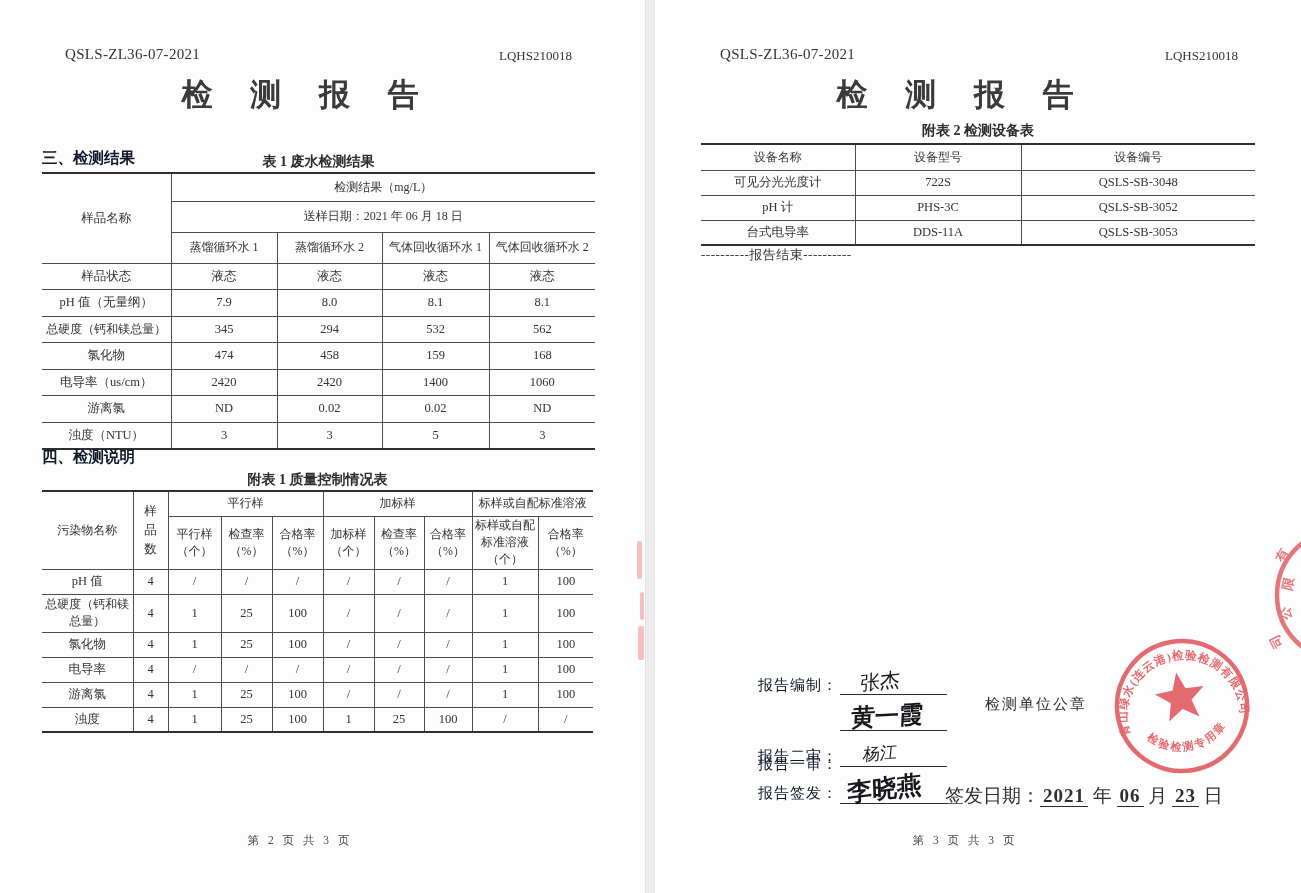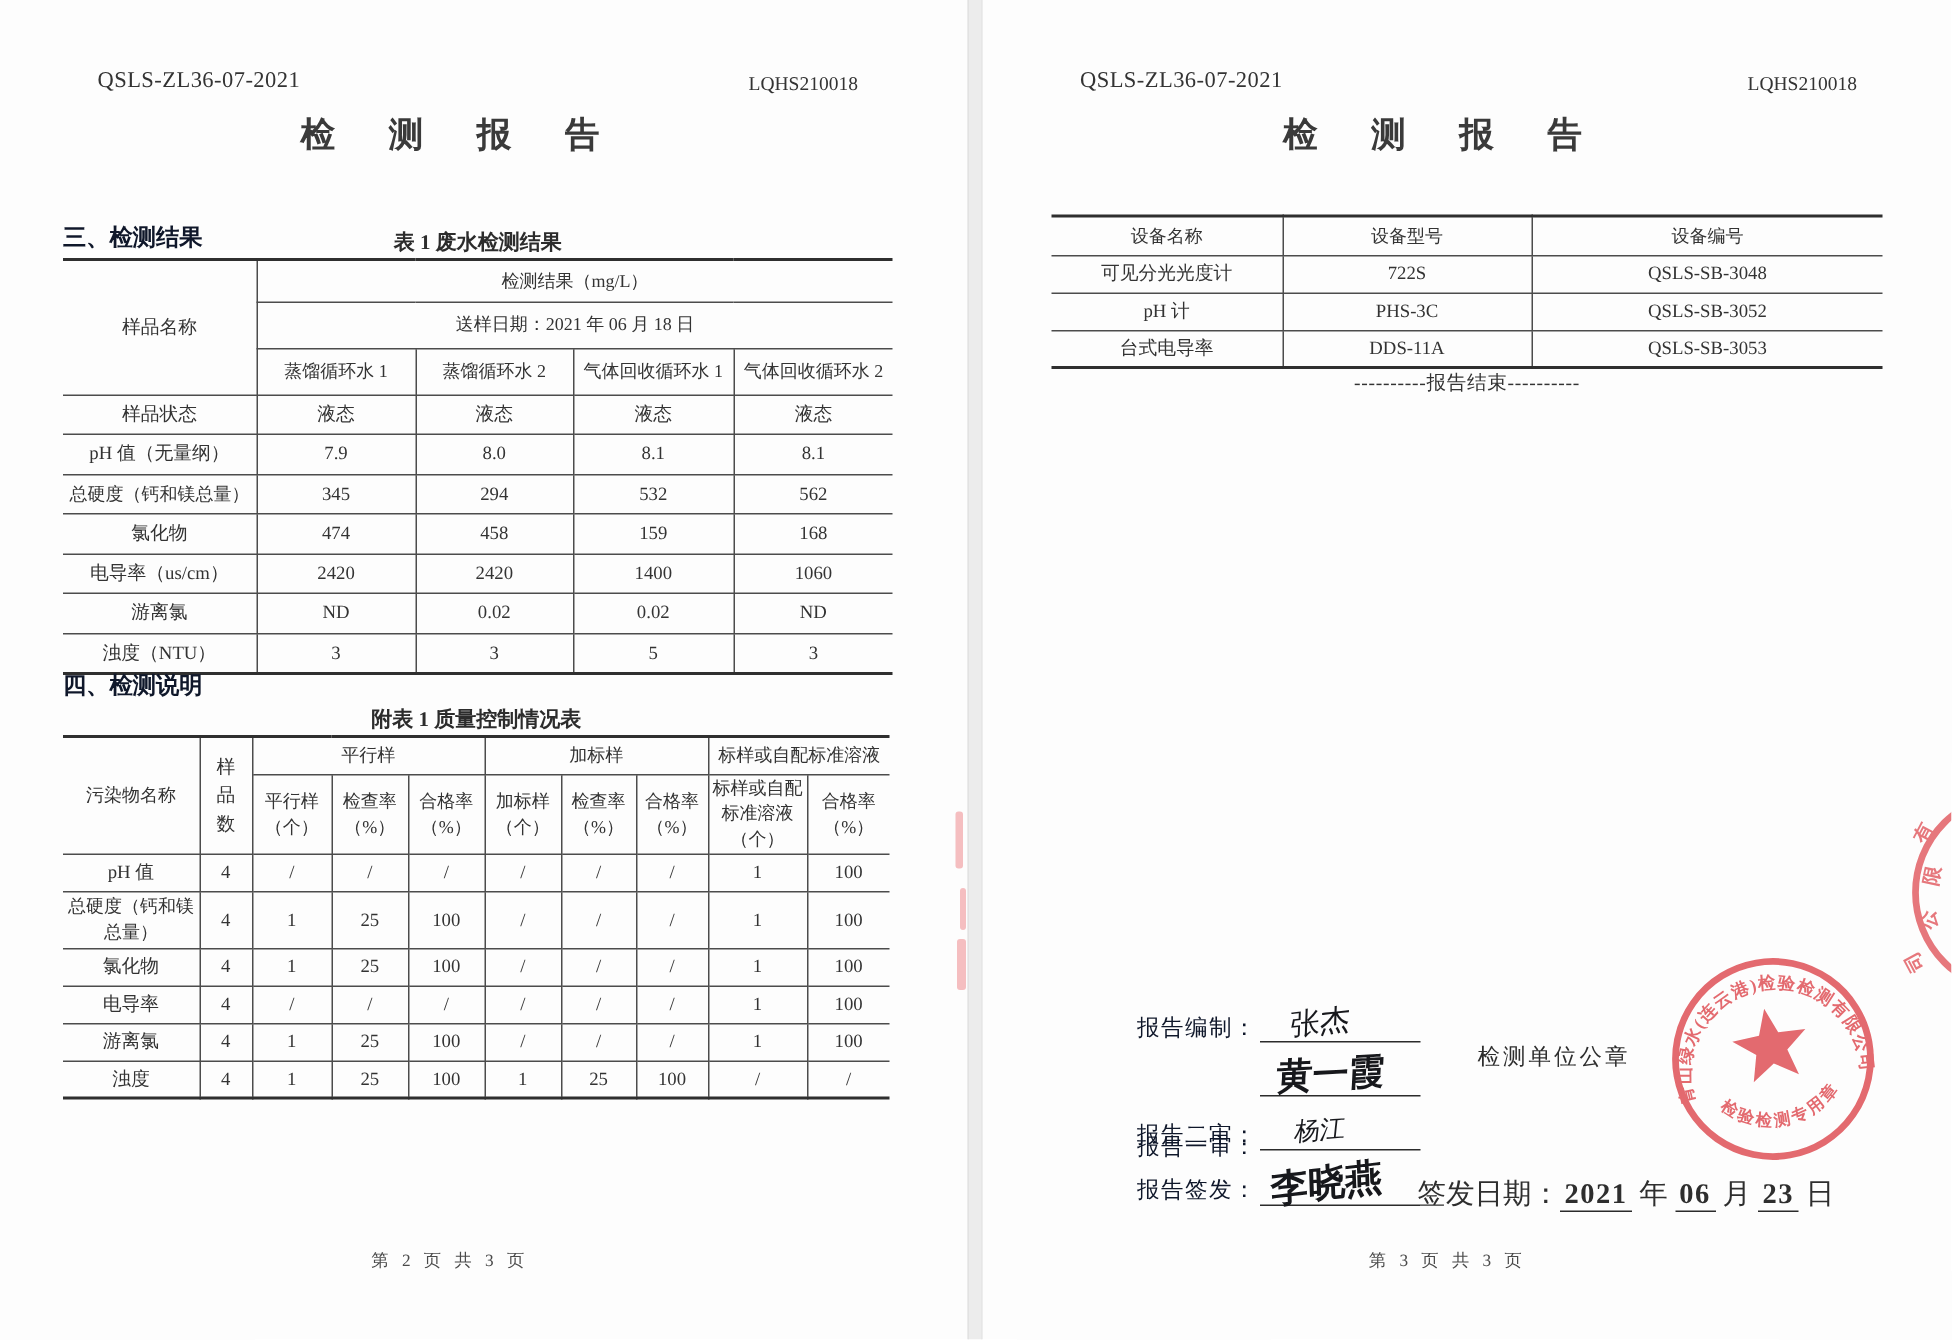--- a/index.html
+++ b/index.html
@@ -10,21 +10,21 @@
   .divider { position:absolute; left:645px; top:0; width:10px; height:893px;
     background:#ececec; border-left:1px solid #e2e2e2; border-right:1px solid #e6e6e6; }
 
   .page { position:absolute; top:0; height:893px; background:transparent; }
   .page-left { left:0; width:645px; }
   .page-right { left:655px; width:646px; }
 
   .doc-code { position:absolute; font-size:15px; letter-spacing:.3px; color:#333; }
   .report-no { position:absolute; font-size:13px; color:#333; }
   .page-title { position:absolute; top:74px; left:0; width:600px; text-align:center;
-    font-size:23px; font-weight:bold; letter-spacing:15px; text-indent:15px; color:#3a3a3a; }
+    font-size:31px; font-weight:bold; letter-spacing:15px; text-indent:15px; color:#3a3a3a; }
 
   .sec-heading { position:absolute; font-size:15.5px; font-weight:bold; color:#0f172a; }
   .tbl-caption { position:absolute; text-align:center; font-size:14px; font-weight:bold; color:#2c2c2c; }
 
   table { border-collapse:collapse; table-layout:fixed; text-align:center;
     border-top:2.5px solid #2f2f2f; border-bottom:2.5px solid #2f2f2f; position:absolute; }
   td { border:1px solid #4c4c4c; padding:0 1px; vertical-align:middle; font-size:12.5px; color:#333; }
   td:first-child { border-left:none; }
   td:last-child { border-right:none; }
   .th { font-size:12px; }
@@ -37,21 +37,21 @@
   #t2 tr.r-g { height:25px; } #t2 tr.r-s { height:53px; }
   #t2 tr.r-d { height:25px; } #t2 tr.r-tall { height:38px; }
   .vtext { display:inline-block; width:15px; word-break:break-all; line-height:1.5; font-size:12.5px; }
 
   #t3 { top:143px; left:46px; width:554px; }
   #t3 tr { height:25px; } #t3 tr.r-h1 { height:26px; }
 
   .page-footer { position:absolute; top:833px; left:0; width:600px; text-align:center;
     font-size:11.5px; letter-spacing:3px; color:#4a4a4a; }
 
-  .end-mark { position:absolute; top:246px; left:46px; width:554px; text-align:center;
+  .end-mark { position:absolute; top:246px; left:46px; width:554px; text-align:left;
     font-size:13px; color:#333; letter-spacing:.5px; }
 
   .sig-label { position:absolute; font-size:15px; color:#0f172a; letter-spacing:1px; }
   .sig-line { position:absolute; border-bottom:1.4px solid #2b2b2b; width:107px; height:1px; }
   .sig-hand { position:absolute; color:#17181c; white-space:nowrap;
     font-family:"Liberation Serif","DejaVu Serif",serif; }
   .hand1 { font-size:20px; transform:rotate(-6deg) skewX(-8deg); }
   .hand2 { font-size:24px; font-weight:bold; transform:rotate(-3deg) skewX(-6deg); }
   .hand3 { font-size:17px; transform:rotate(-4deg) skewX(-10deg); }
   .hand4 { font-size:25px; font-weight:bold; transform:rotate(-7deg) skewX(-5deg); }
@@ -263,20 +263,21 @@
       </table>
 
     <div class="page-footer">第 2 页 共 3 页</div>
   </div>
 
   <div class="page page-right">
     <div class="doc-code" style="top:46px;left:65px;">QSLS-ZL36-07-2021</div>
     <div class="report-no" style="top:48px;left:510px;">LQHS210018</div>
     <div class="page-title">检 测 报 告</div>
 
+    <div class="tbl-caption" style="top:122px;left:46px;width:554px;">附表 2 检测设备表</div>
 
     <table id="t3">
       <colgroup>
           <col style="width:154px">
           <col style="width:166px">
           <col style="width:234px">
         </colgroup>
       <tbody>
           <tr class="r-h1">
         <td class="th">设备名称</td>

